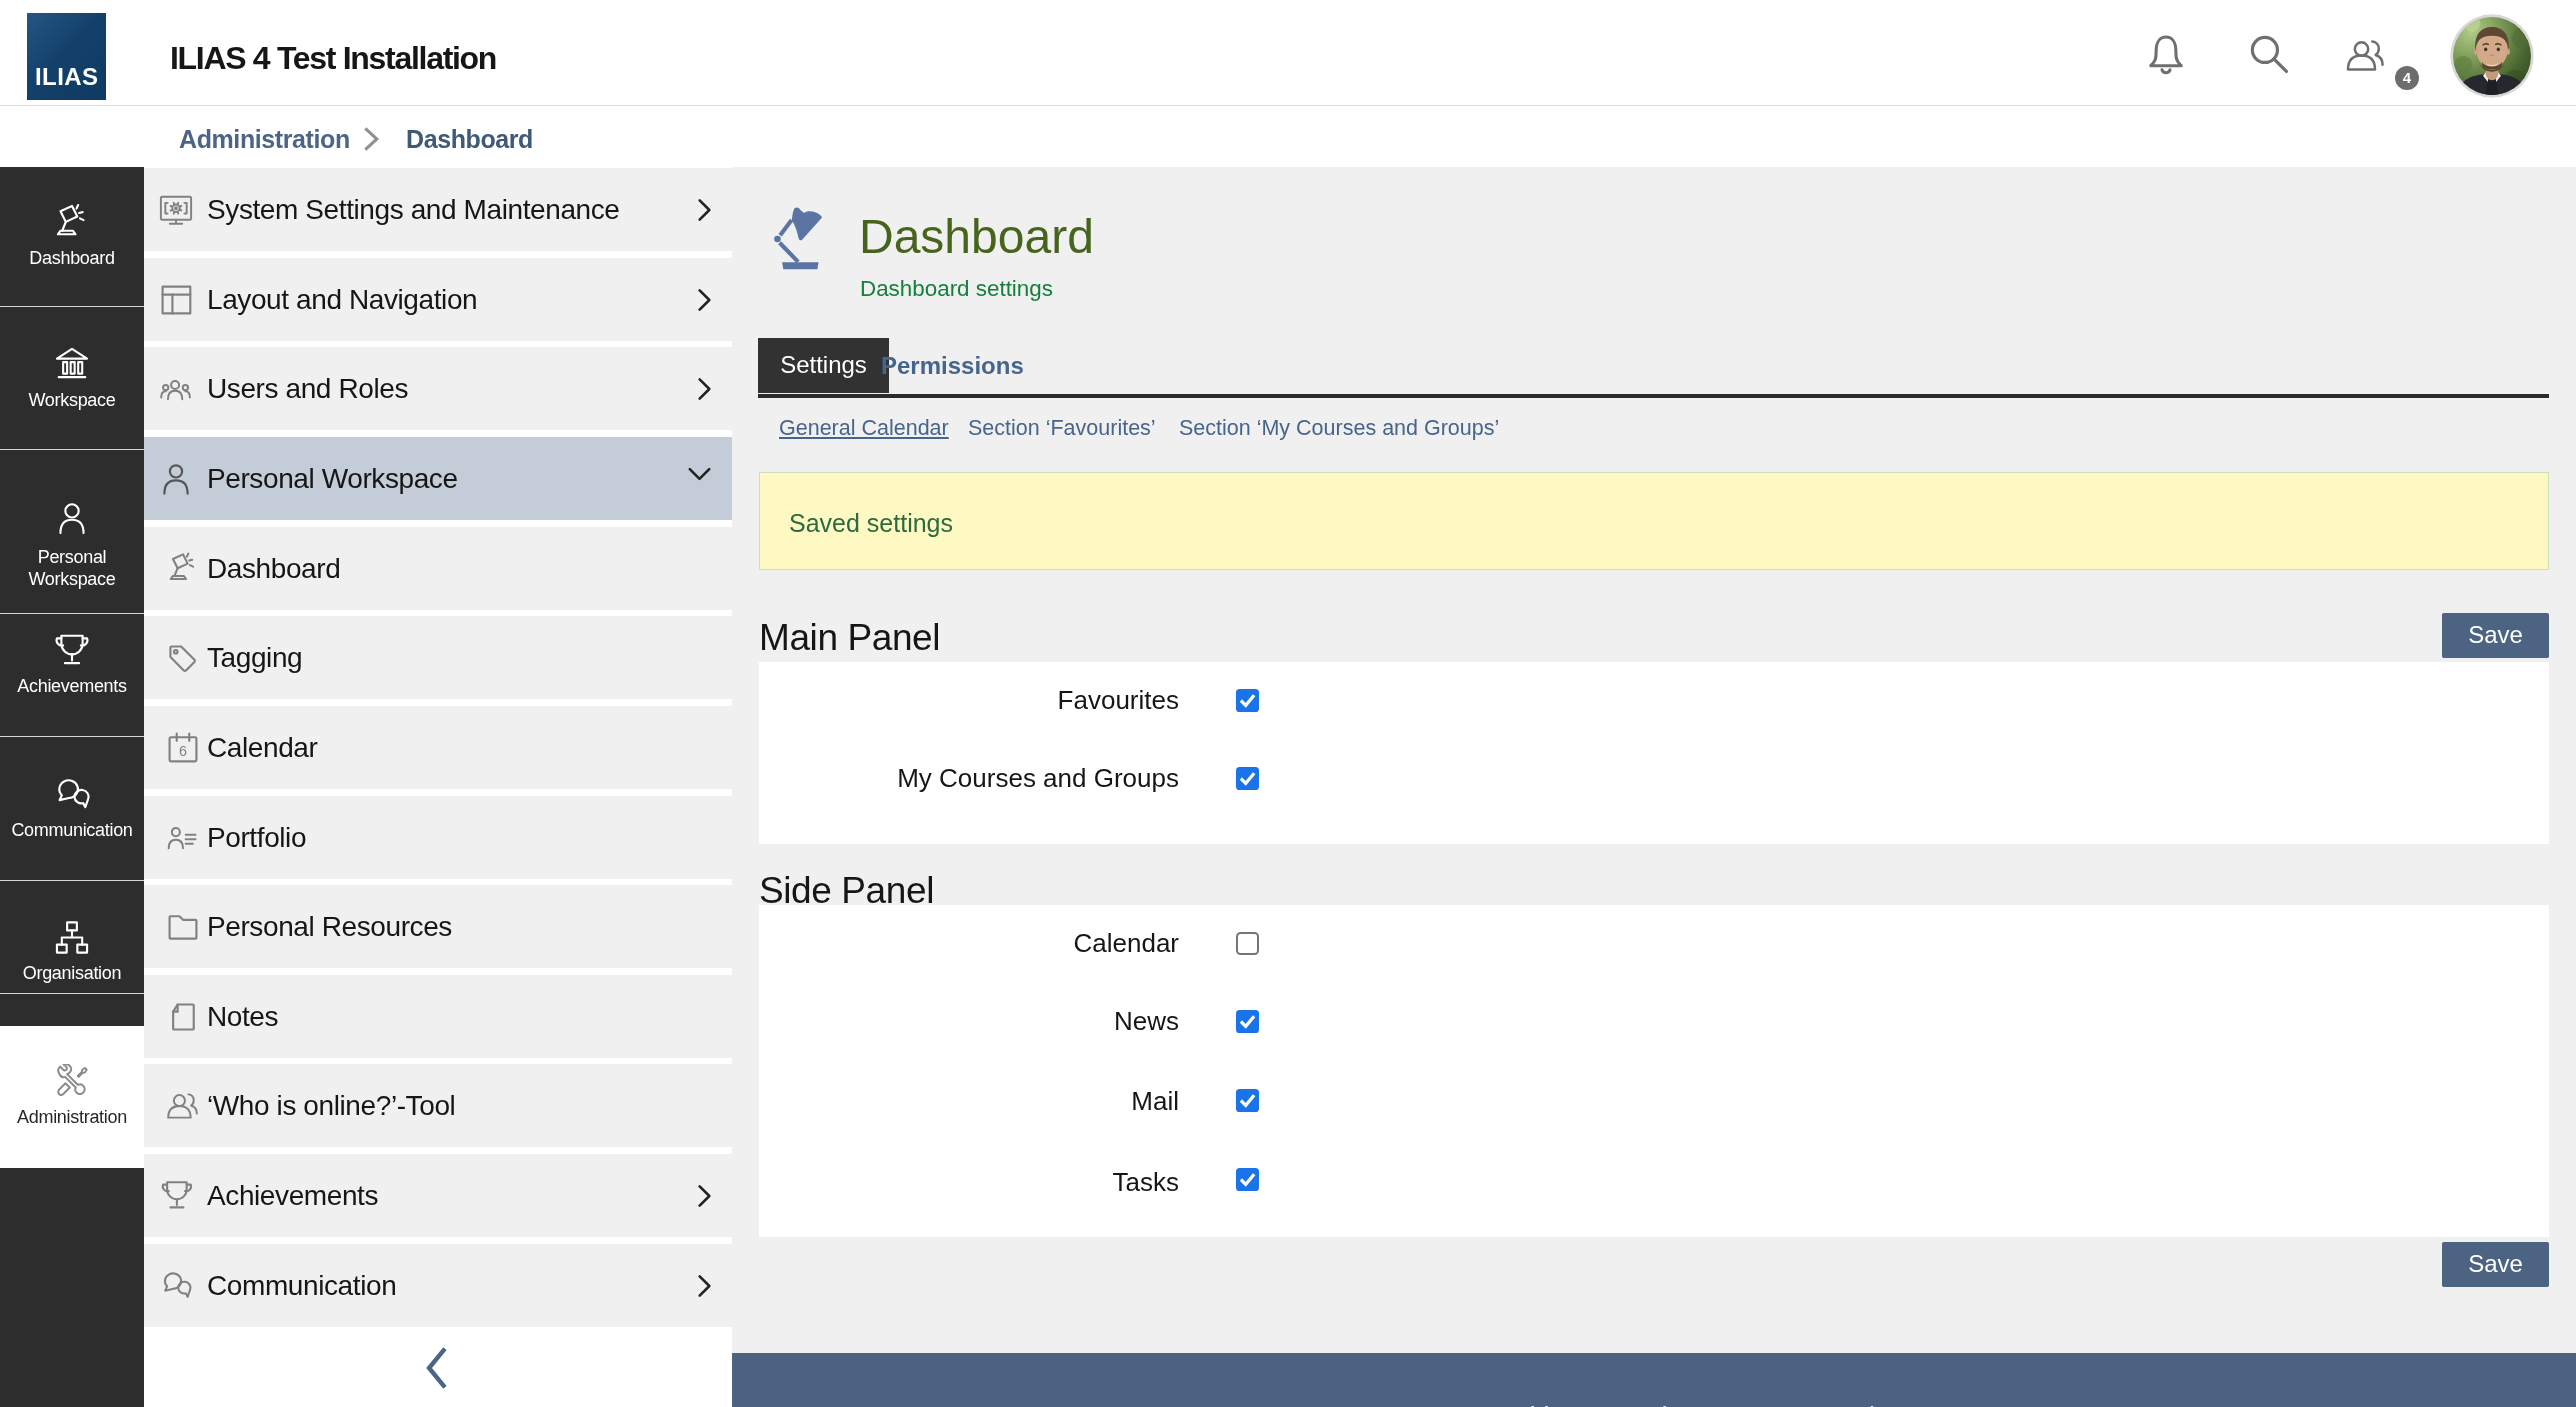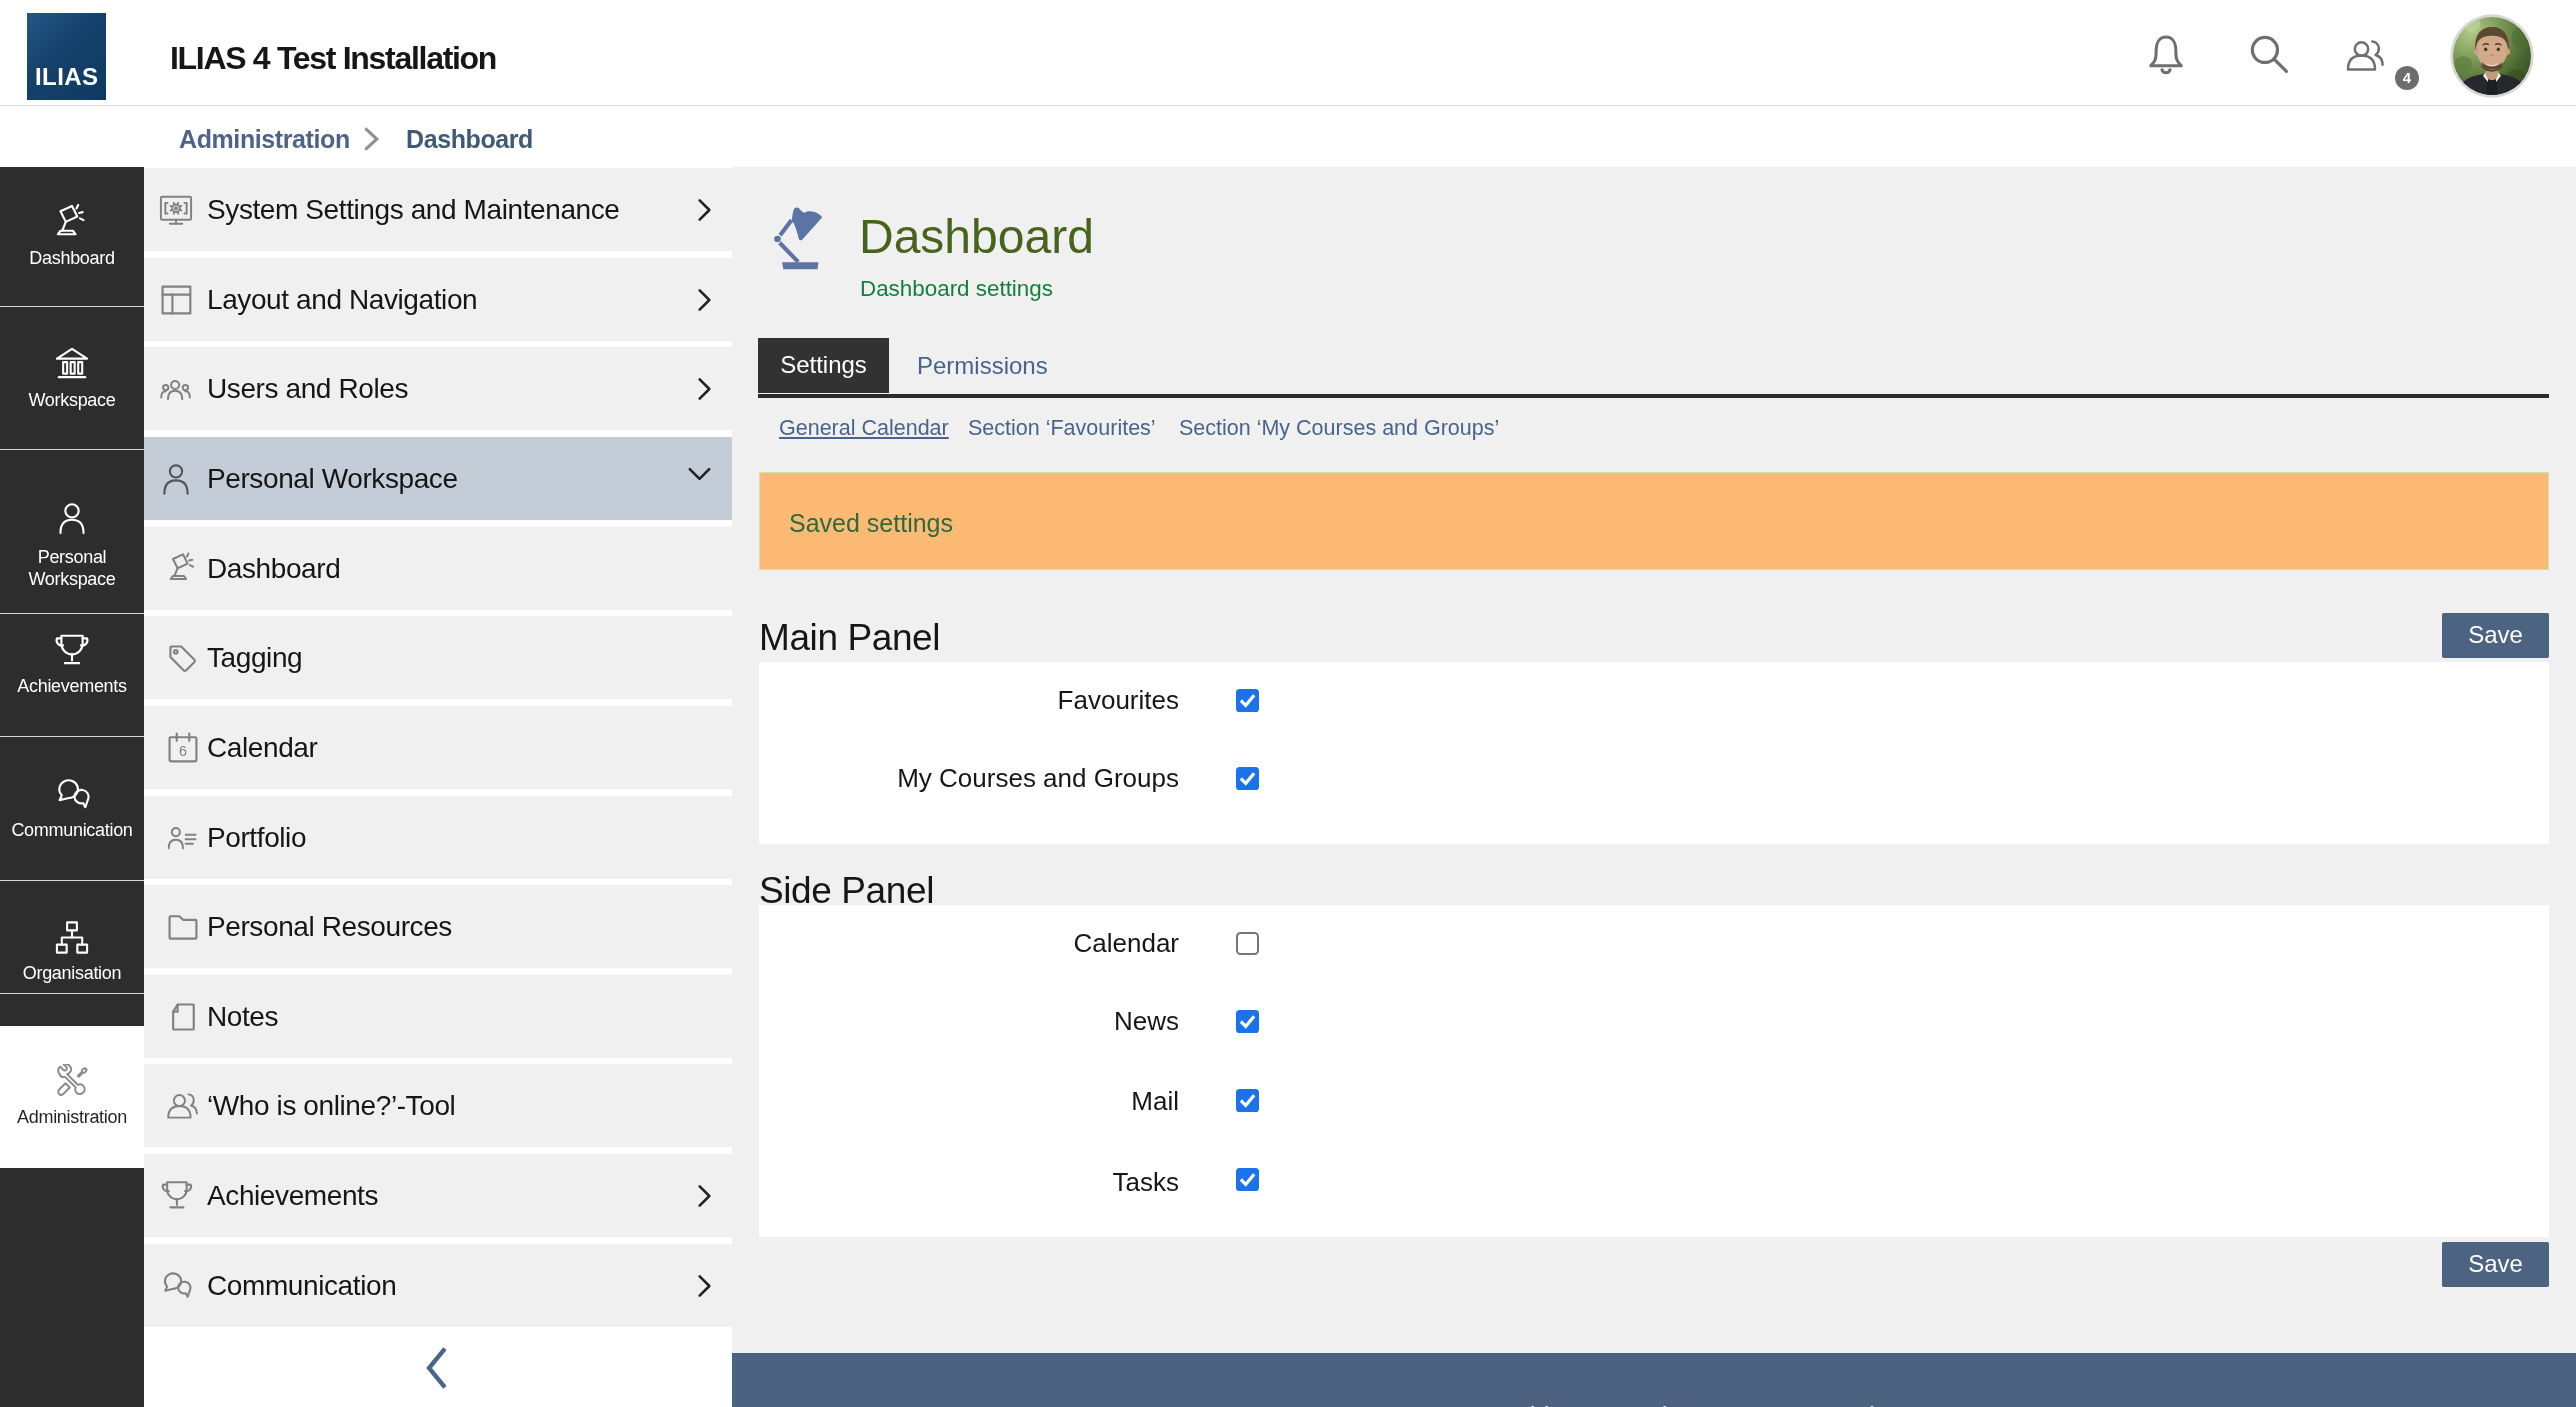--- a/index.html
+++ b/index.html
@@ -33,26 +33,26 @@
   font-size:28px; letter-spacing:-0.4px; white-space:nowrap; }
 .mrow .mi { position:absolute; top:50%; transform:translateY(-50%); height:36px; display:flex; align-items:center; }
 .mrow .chev { position:absolute; right:19.7px; top:50%; transform:translateY(-50%); height:25px; }
 .mrow.hl { background:#c4ccd7; }
 #content { position:absolute; left:732px; top:167px; width:1844px; height:1241px; background:#f0f0f0; }
 #pgicon { position:absolute; left:765px; top:199px; }
 #pgtitle { position:absolute; left:859px; top:211px; font-size:48px; line-height:52px; color:#47641d; }
 #pgsub { position:absolute; left:860px; top:275px; font-size:22.4px; line-height:27px; color:#15803d; }
 #tabact { position:absolute; left:758px; top:338px; width:131px; height:55px; background:#323232;
   color:#fff; font-size:24px; text-align:center; line-height:54px; }
-#tabperm { position:absolute; left:917px; top:338px; height:55px; font-size:24px;
-  color:#47658c; line-height:55px; }
+#tabperm { position:absolute; left:881px; top:338px; height:55px; font-size:24px;
+  color:#47658c; line-height:55px;font-weight:bold; }
 #tabline { position:absolute; left:758px; top:394px; width:1791px; height:3.6px; background:#2b2b2b; }
 .subtab { position:absolute; top:415px; font-size:21.5px; color:#47658c; line-height:27px; }
 #alert { position:absolute; left:759px; top:472px; width:1790px; height:98px;
-  background:#fdba74; border:0.9px solid #cde0bc; }
+  background:#fef9c3; border:0.9px solid #cde0bc; }
 #alert span { position:absolute; left:29px; top:36px; font-size:25px; color:#2d6a40; }
 .sechead { position:absolute; left:759px; font-size:37px; color:#161616; line-height:39px; letter-spacing:-0.4px; }
 .savebtn { position:absolute; left:2442px; width:107px; height:45px; background:#4c6382;
   color:#fff; font-size:24px; text-align:center; line-height:44px; border-radius:1.8px; }
 .fpanel { position:absolute; left:759px; width:1790px; background:#fff; }
 .flabel { position:absolute; font-size:26px; color:#161616; width:537px; left:642px;
   text-align:right; line-height:30px; }
 .cb { position:absolute; left:1236px; width:23px; height:23px; border-radius:3.6px; }
 .cb.on { background:#1a73e8; }
 .cb.off { background:#fff; border:2.7px solid #757575; border-radius:4.5px; }

